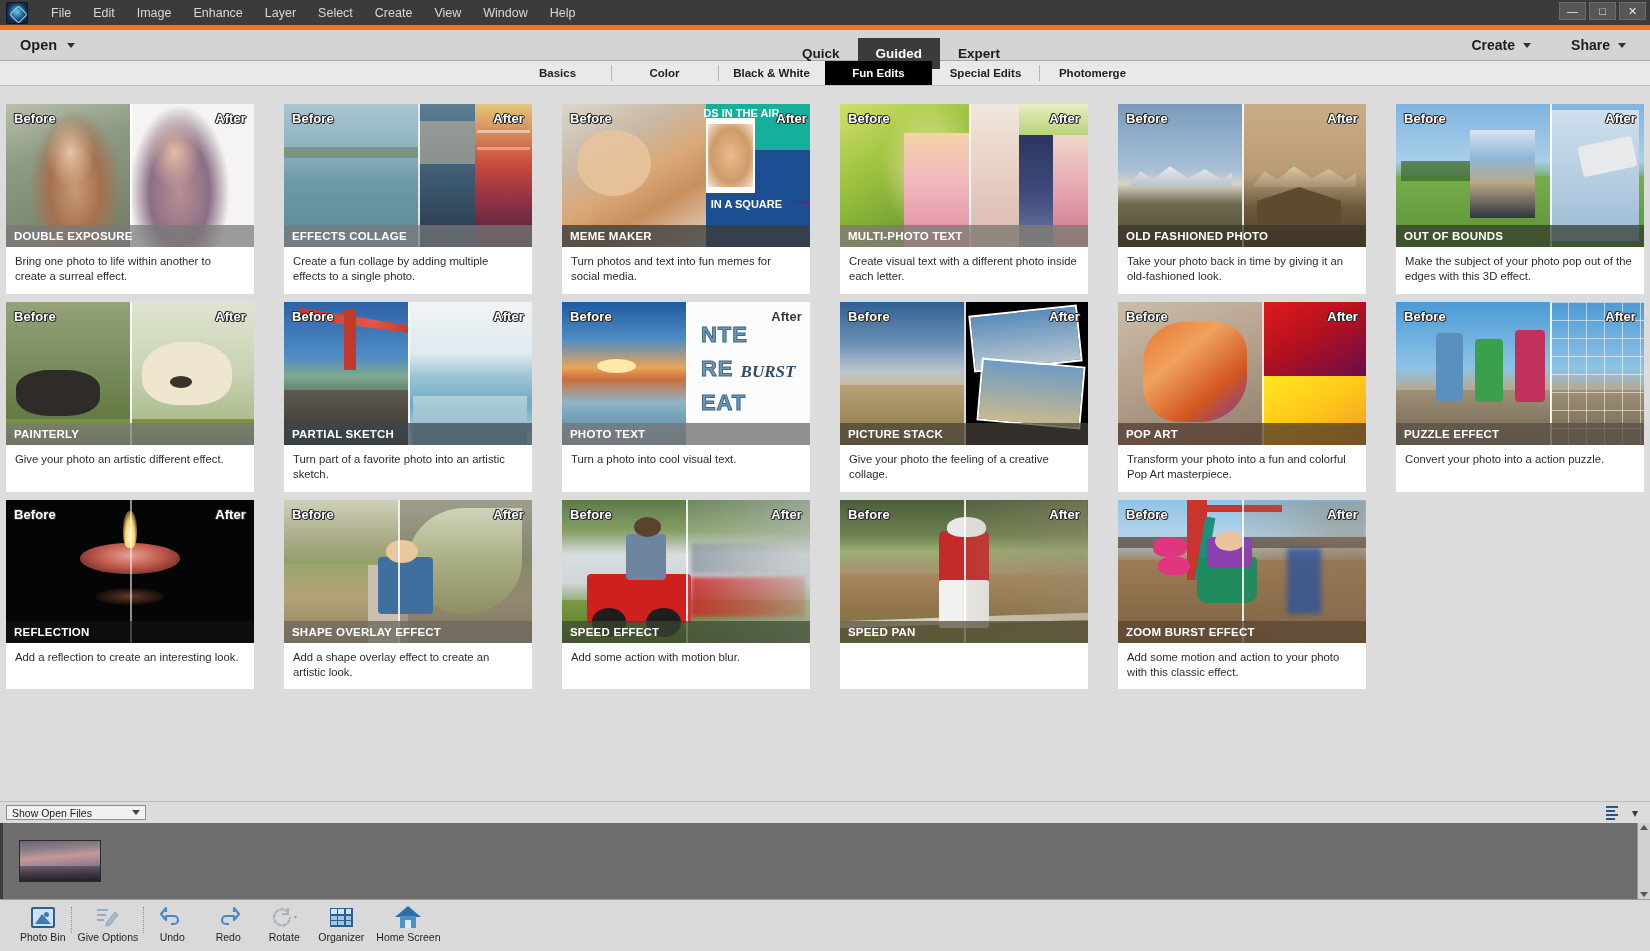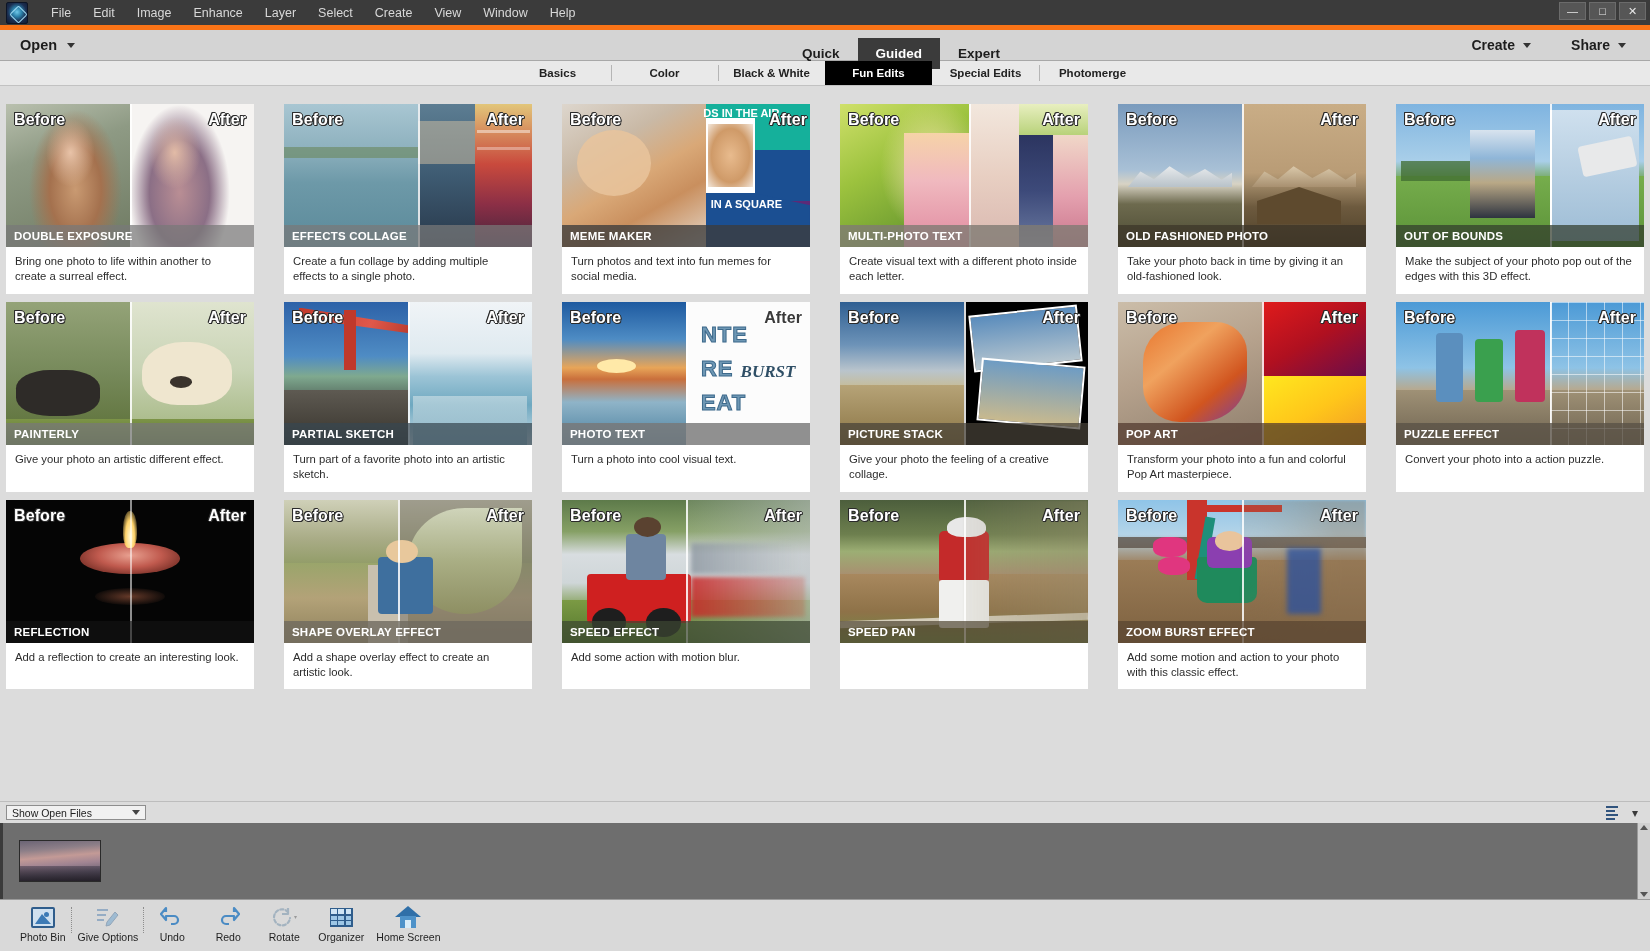--- a/index.html
+++ b/index.html
@@ -104,21 +104,21 @@
     gap: 8px 30px;
     justify-content: center;
     padding-top: 4px;
   }
   .card { background: #ffffff; width: 248px; cursor: pointer; }
   .card-img {
     height: 143px; width: 100%; position: relative; overflow: hidden;
     background: #808080;
   }
   .ba-label {
-    position: absolute; top: 7px; font-size: 16px; font-weight: bold;
+    position: absolute; top: 7px; font-size: 13px; font-weight: bold;
     color: #ffffff; letter-spacing: .1px;
     text-shadow: -1px 0 #2b2b2b, 1px 0 #2b2b2b, 0 -1px #2b2b2b, 0 1px #2b2b2b,
                  1px 1px #2b2b2b, -1px -1px #2b2b2b;
   }
   .ba-before { left: 8px; }
   .ba-after { right: 8px; padding-left: 19px; }
   .split {
     position: absolute; top: 0; bottom: 0; left: 50%;
     width: 2px; background: rgba(255,255,255,.85);
   }

